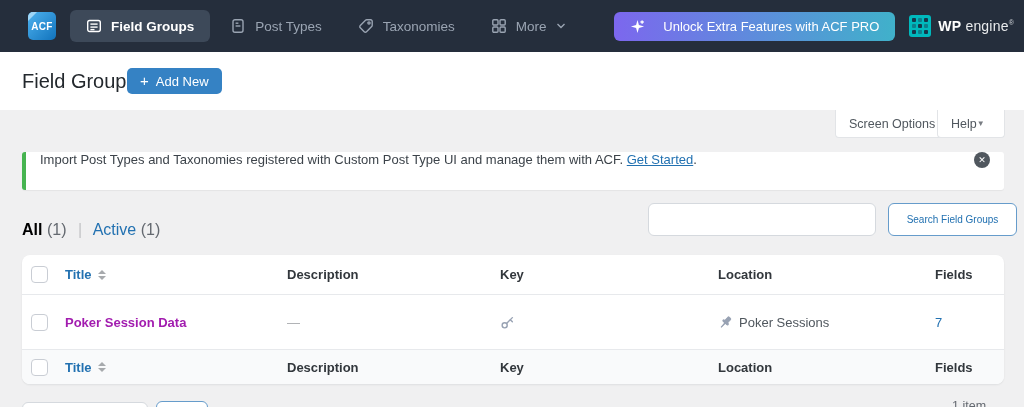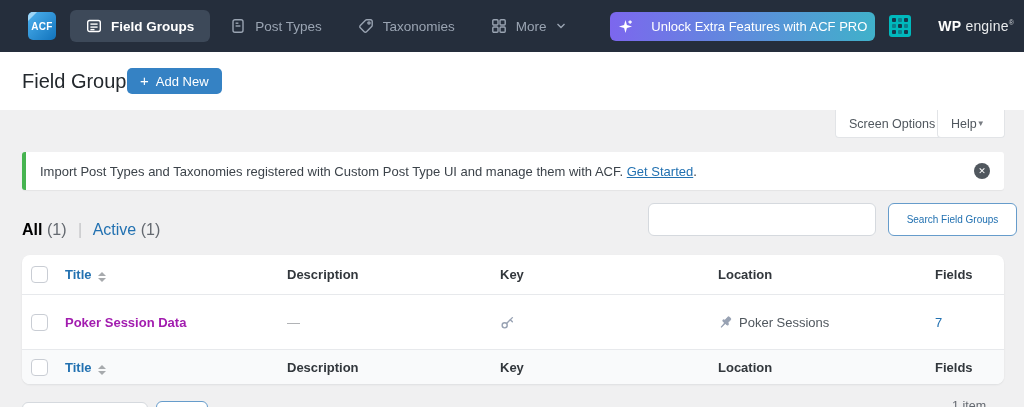--- a/index.html
+++ b/index.html
@@ -25,31 +25,31 @@
   .acf-logo span { color:#fff; font-weight:bold; font-size:10px; letter-spacing:.3px; }
   .nav-tabs { display:flex; align-items:center; margin-left:14px; gap:4px; }
   .nav-tab {
     display:flex; align-items:center; gap:9px; height:32px; padding:0 16px;
     color:#9aa4b2; font-size:13.5px; border-radius:6px; cursor:pointer; white-space:nowrap;
   }
   .nav-tab.active { background:#3d4959; color:#fff; font-weight:600; }
   .nav-tab svg { display:block; }
   .nav-spacer { flex:1; }
   .pro-btn {
-    display:flex; align-items:center; gap:18px; height:29px; padding:0 8px; margin-right:14px;
+    display:flex; align-items:center; gap:18px; height:29px; padding:0 16px; margin-right:14px;
     border-radius:6px; background:linear-gradient(90deg,#7c67ee 0%,#40b1ca 100%);
     color:#fff; font-size:13px; font-weight:500; cursor:pointer; white-space:nowrap;
   }
   .wpe { display:flex; align-items:center; gap:7px; margin-right:10px; }
   .wpe-mark { width:22px; height:22px; border-radius:3px; background:#00b9bd; display:grid;
     grid-template-columns:repeat(3,1fr); grid-template-rows:repeat(3,1fr); gap:2px; padding:3px; }
   .wpe-mark i { background:#15384c; border-radius:1px; }
   .wpe-mark i.lt { background:#0c7f8d; }
   .wpe-text { color:#fff; font-size:14px; letter-spacing:.2px; white-space:nowrap; }
-  .wpe-text b { font-weight:700;margin-left:20px; }
+  .wpe-text b { font-weight:700; }
   .wpe-text .thin { font-weight:400; color:#e8eaec; }
   .wpe-text sup { font-size:7px; color:#cfd3d8; }
 
   
   #headband { left:0; top:52px; width:1024px; height:58px; background:#fff; }
   .page-title { position:absolute; left:22px; top:18px; font-size:20px; color:#23282d; font-weight:400; }
   .addnew-btn {
     position:absolute; left:127px; top:16px; height:26px; padding:0 13px;
     background:#3582c4; color:#fff; border:none; border-radius:5px;
     font-size:13px; display:flex; align-items:center; gap:7px; cursor:pointer;
@@ -66,21 +66,21 @@
   }
   #screen-options { left:835px; width:115px; }
   #help-tab { left:937px; width:68px; }
   .caret { font-size:8px; color:#787c82; }
 
   
   #notice {
     left:22px; top:152px; width:982px; height:38px; background:#fff;
     border-left:4px solid #46b450; border-radius:3px;
     box-shadow:0 1px 1px rgba(0,0,0,.05);
-    display:flex; align-items:center; padding:0 14px 0 14px; color:#3c434a;
+    display:flex; align-items:flex-start; padding:0 14px 0 14px; color:#3c434a;
   }
   #notice a { color:#2271b1; text-decoration:underline; cursor:pointer; }
   .notice-close {
     margin-left:auto; width:16px; height:16px; border-radius:50%; background:#50575e;
     color:#fff; font-size:9px; line-height:16px; text-align:center; cursor:pointer;
     font-weight:bold;
   }
 
   
   #filters { left:22px; top:221px; font-size:16px; white-space:nowrap; }
@@ -106,21 +106,21 @@
   }
   .trow { display:grid; grid-template-columns:43px 222px 213px 218px 217px 1fr; align-items:center; }
   .thead { height:40px; border-bottom:1px solid #e7e9ec; }
   .tbody-row { height:55px; border-bottom:1px solid #e7e9ec; }
   .tfoot { height:34px; background:#f9fafb; }
   .cell-cb { padding-left:9px; }
   .checkbox {
     width:17px; height:17px; border:1px solid #c9cdd4; border-radius:4px; background:#fff; cursor:pointer;
   }
   .col-head { color:#32373c; font-weight:600; font-size:13px; }
-  .title-head { display:flex; align-items:flex-end; gap:6px; color:#2271b1; font-weight:600; cursor:pointer; }
+  .title-head { display:flex; align-items:center; gap:6px; color:#2271b1; font-weight:600; cursor:pointer; }
   .sort { display:flex; flex-direction:column; gap:2px; }
   .sort i { width:0; height:0; border-left:4px solid transparent; border-right:4px solid transparent; display:block; }
   .sort .up { border-bottom:4px solid #a7aaad; }
   .sort .dn { border-top:4px solid #a7aaad; }
   .row-title { color:#a21caf; font-weight:600; cursor:pointer; }
   .muted-dash { color:#a7aaad; }
   .icon-text { display:flex; align-items:center; gap:6px; color:#50575e; }
   .icon-text svg { flex:none; }
   .fields-link { color:#2271b1; cursor:pointer; }
 

